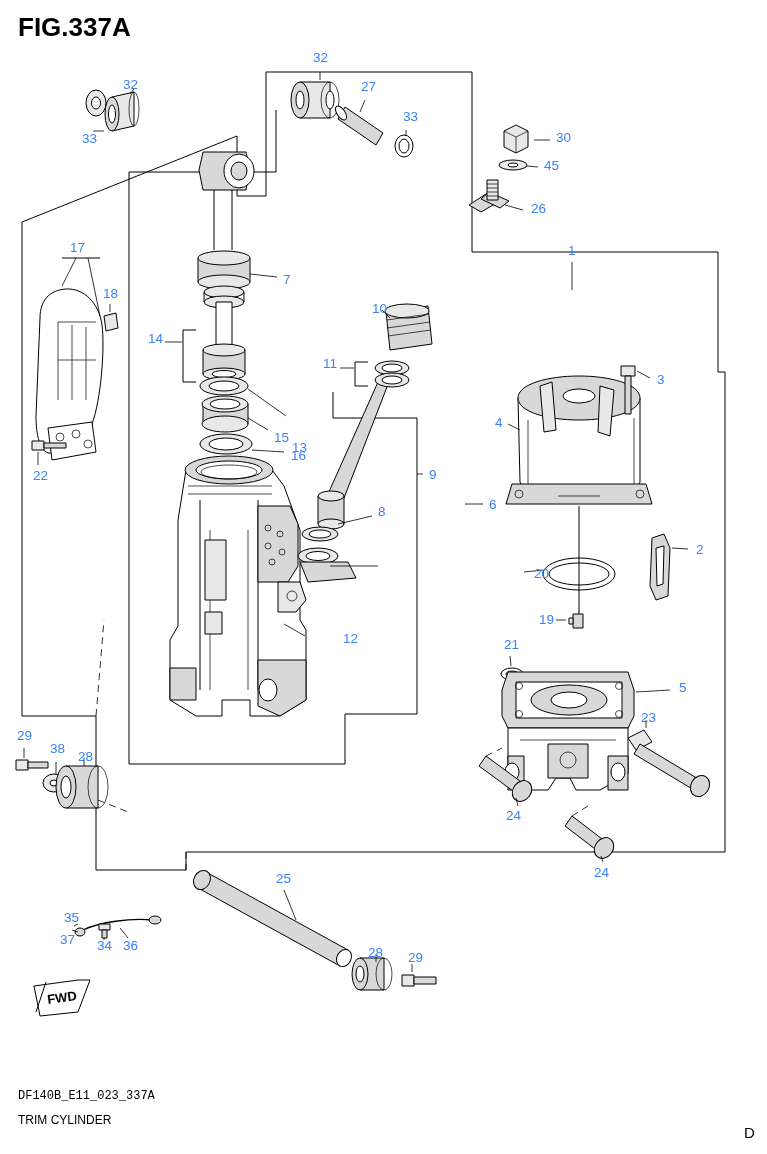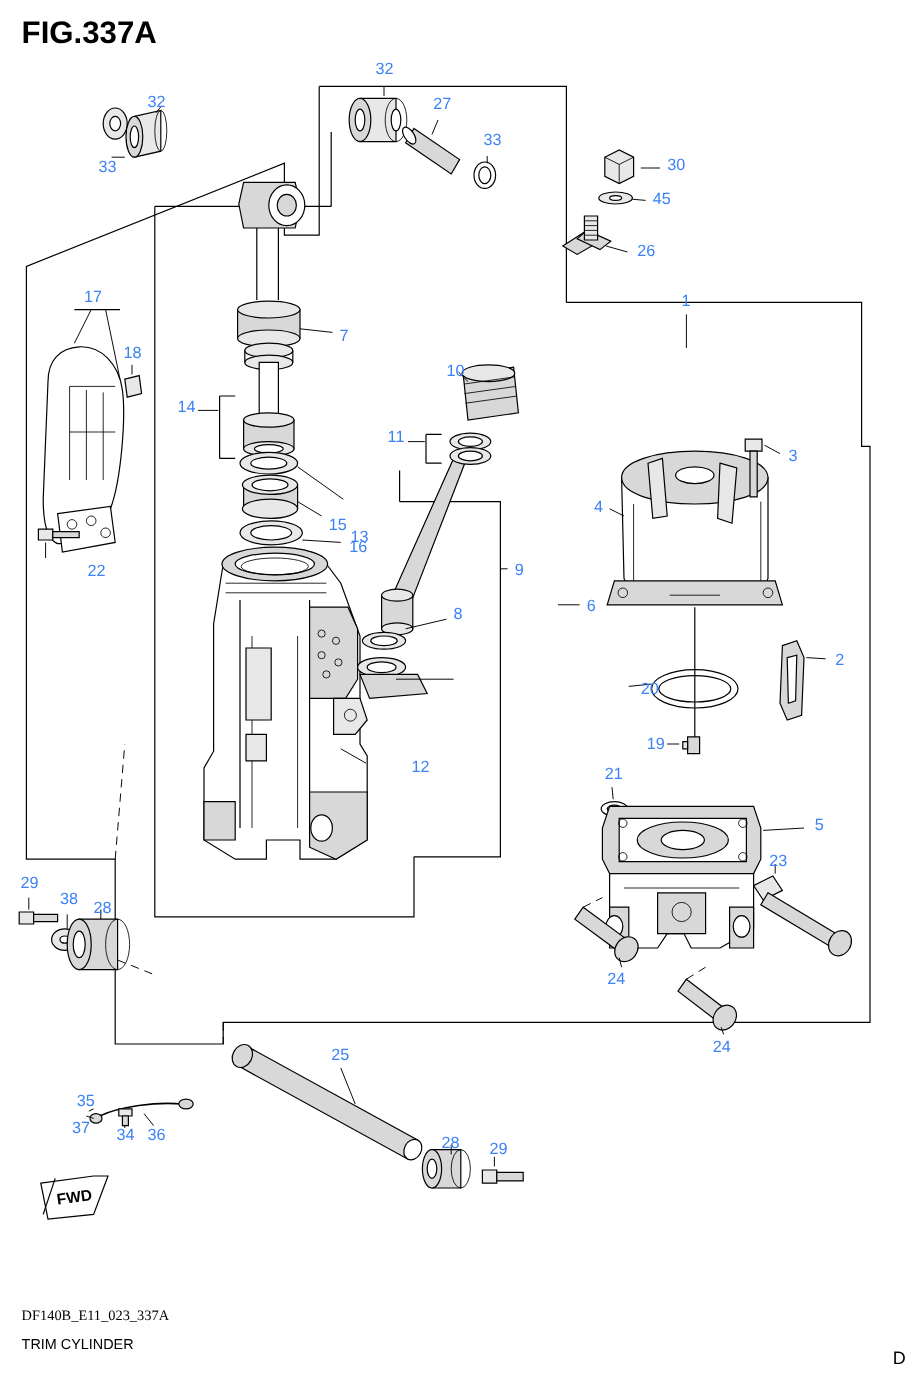--- a/index.html
+++ b/index.html
@@ -32,21 +32,21 @@
   #diagram-svg {
     position: absolute;
     left: 0;
     top: 0;
   }
   .footer-code {
     position: absolute;
     left: 18px;
     top: 1089px;
     font-size: 12px;
-    font-family: Liberation Serif, serif;
+    font-family: Liberation Mono, monospace;
   }
   .footer-name {
     position: absolute;
     left: 18px;
     top: 1113px;
     font-size: 12px;
     font-family: "Liberation Sans", sans-serif;
   }
   .footer-page {
     position: absolute;
@@ -373,21 +373,21 @@
   <div class="callout" style="left:103px; top:286px;">18</div>
   <div class="callout" style="left:283px; top:272px;">7</div>
   <div class="callout" style="left:372px; top:301px;">10</div>
   <div class="callout" style="left:148px; top:331px;">14</div>
   <div class="callout" style="left:323px; top:356px;">11</div>
   <div class="callout" style="left:657px; top:372px;">3</div>
   <div class="callout" style="left:292px; top:408px;margin-top:32px;">13</div>
   <div class="callout" style="left:495px; top:415px;">4</div>
   <div class="callout" style="left:274px; top:430px;">15</div>
   <div class="callout" style="left:291px; top:448px;">16</div>
-  <div class="callout" style="left:33px; top:468px;margin-left:40px;">22</div>
+  <div class="callout" style="left:33px; top:468px;">22</div>
   <div class="callout" style="left:429px; top:467px;">9</div>
   <div class="callout" style="left:489px; top:497px;">6</div>
   <div class="callout" style="left:378px; top:504px;">8</div>
   <div class="callout" style="left:696px; top:542px;">2</div>
   <div class="callout" style="left:503px; top:566px;margin-left:31px;">20</div>
   <div class="callout" style="left:539px; top:612px;">19</div>
   <div class="callout" style="left:311px; top:631px;margin-left:32px;">12</div>
   <div class="callout" style="left:504px; top:637px;">21</div>
   <div class="callout" style="left:679px; top:680px;">5</div>
   <div class="callout" style="left:641px; top:710px;">23</div>

